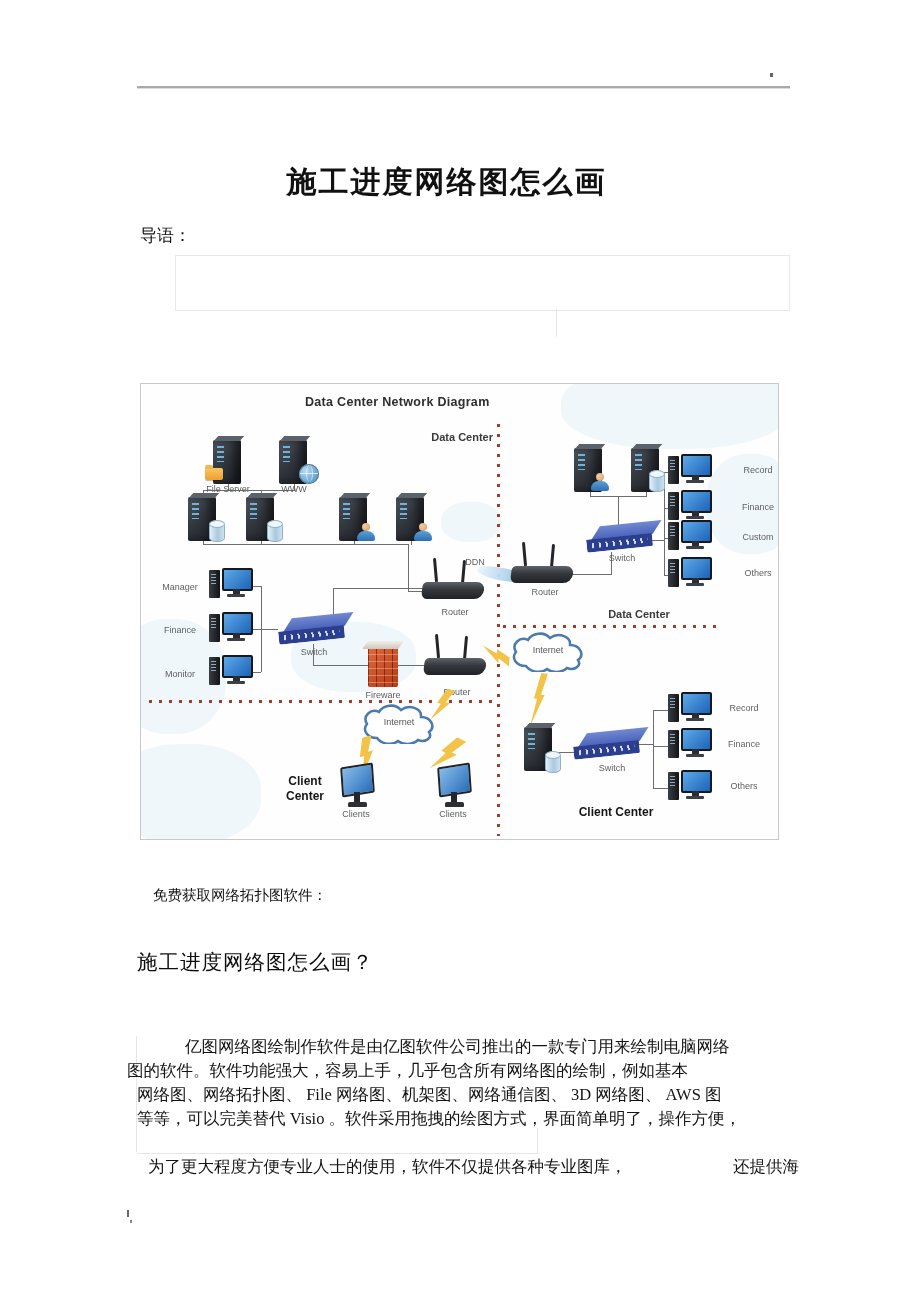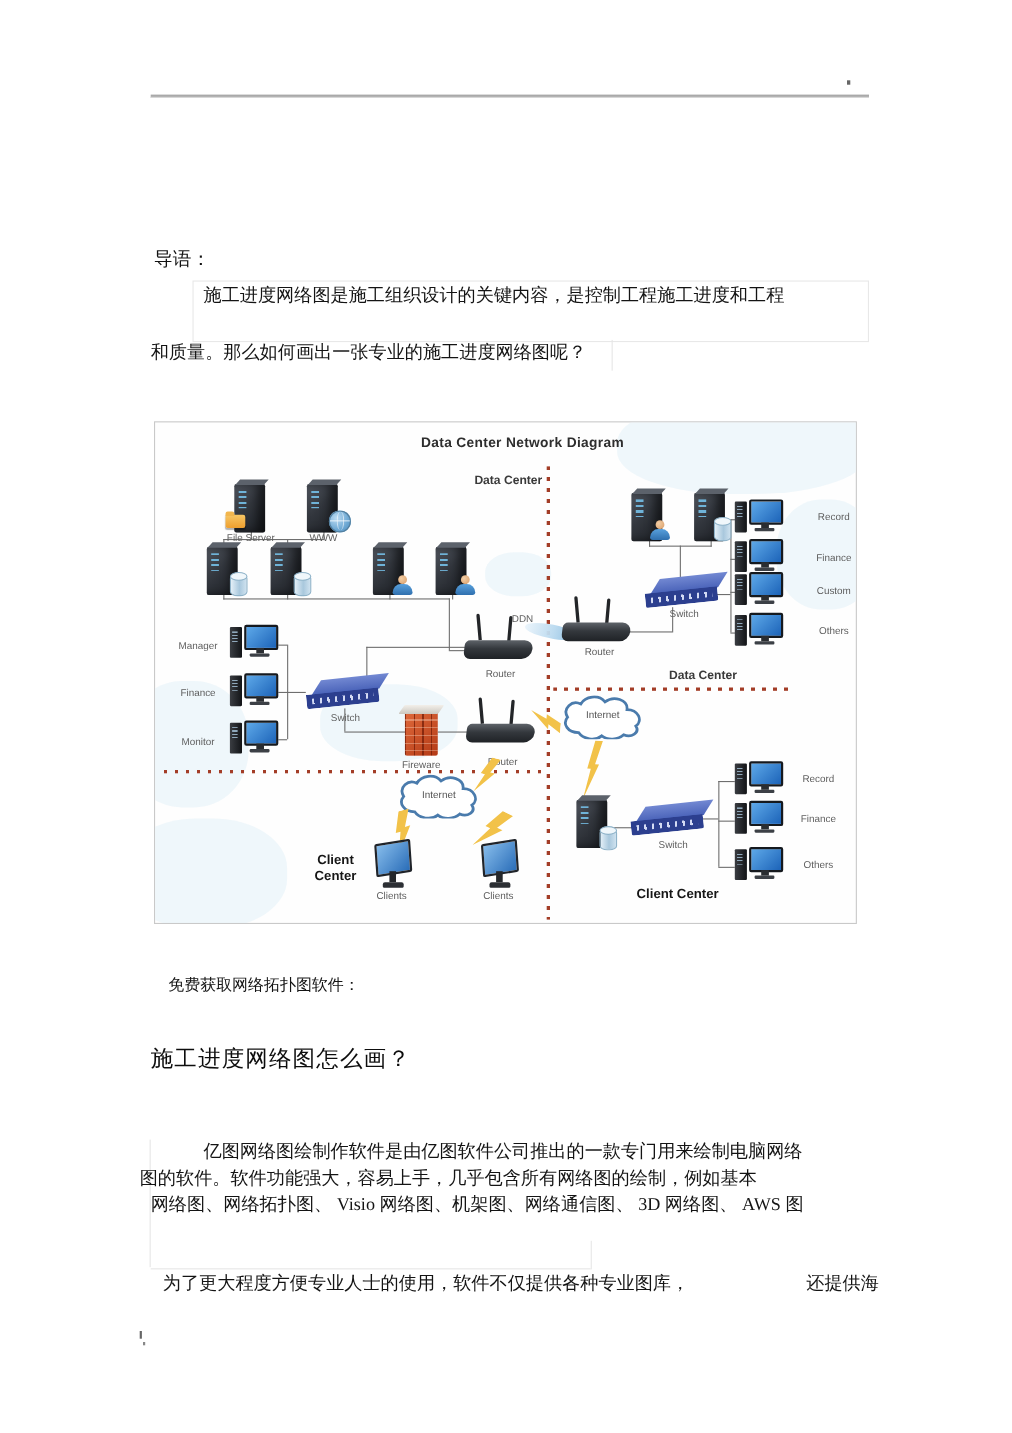--- a/index.html
+++ b/index.html
@@ -14,21 +14,21 @@
   .bodyline{position:absolute;font-size:16.5px;white-space:nowrap;color:#141414}
   .smallline{position:absolute;font-size:14.5px;color:#141414}
   .heading2{position:absolute;left:137px;top:948px;font-size:20.5px;color:#0d0d0d;letter-spacing:1px}
   .faint{position:absolute;border:1px solid #e8e8e8}
   .faintline{position:absolute;background:#e6e6e6}
   
   .diagram{position:absolute;left:140px;top:383px;width:637px;height:455px;
            border:1px solid #c9c9c9;background:#fefefe;overflow:hidden;
            font-family:"Liberation Sans","DejaVu Sans",sans-serif}
   .blob{position:absolute;background:#e8f3fa;border-radius:45%;opacity:.7}
-  .dg-title{position:absolute;left:164px;top:11px;width:340px;text-align:center;
+  .dg-title{position:absolute;left:164px;top:11px;width:340px;
             font-size:12.5px;font-weight:bold;color:#2e2e2e;letter-spacing:.3px}
   .dash-h{position:absolute;height:3px;background:repeating-linear-gradient(90deg,#a33d27 0 3px,transparent 3px 10px)}
   .dash-v{position:absolute;width:3px;background:repeating-linear-gradient(180deg,#a33d27 0 3px,transparent 3px 10px)}
   .ln{position:absolute;background:#6e6e6e}
   .dlabel{position:absolute;font-size:9px;color:#5f5f5f;text-align:center;white-space:nowrap}
   .dlabel.l{text-align:center}
   .region{position:absolute;font-size:12px;font-weight:bold;color:#161616;text-align:center;line-height:15px}
   .dctag{position:absolute;font-size:11px;font-weight:700;color:#3a3a3a;white-space:nowrap}
   
   .srv{position:absolute;width:28px;height:44px;border-radius:2px;
@@ -106,26 +106,25 @@
         border-radius:70% 30% 60% 40%/60% 60% 40% 40%}
 </style>
 </head>
 <body>
 
 <div class="page" style="position:absolute;inset:0">
 
   <div class="tinymark" style="left:770px;top:73px;width:3px;height:4px"></div>
   <div class="hr"></div>
 
+  <div class="doc-title">施工进度网络图怎么画</div>
   <div class="lead">导语：</div>
 
   <div class="faint" style="left:175px;top:255px;width:613px;height:54px"></div>
   <div class="faintline" style="left:556px;top:309px;width:1px;height:28px"></div>
-  <div class="bodyline" style="left:185px;top:258px">施工进度网络图是施工组织设计的关键内容，是控制工程施工进度和工程</div>
-  <div class="bodyline" style="left:137px;top:309px">和质量。那么如何画出一张专业的施工进度网络图呢？</div>
 
   <div class="diagram">
 
     <div class="blob" style="left:420px;top:-20px;width:230px;height:85px"></div>
     <div class="blob" style="left:565px;top:70px;width:90px;height:100px"></div>
     <div class="blob" style="left:-25px;top:235px;width:110px;height:115px"></div>
     <div class="blob" style="left:150px;top:238px;width:125px;height:70px"></div>
     <div class="blob" style="left:-30px;top:360px;width:150px;height:100px"></div>
     <div class="blob" style="left:300px;top:118px;width:60px;height:40px"></div>
 
@@ -351,19 +350,20 @@
 
   <div class="smallline" style="left:153px;top:886px">免费获取网络拓扑图软件：</div>
   <div class="heading2">施工进度网络图怎么画？</div>
 
   <div class="faintline" style="left:136px;top:1036px;width:1px;height:116px"></div>
   <div class="faintline" style="left:537px;top:1128px;width:1px;height:26px"></div>
   <div class="faintline" style="left:137px;top:1153px;width:400px;height:1px"></div>
 
   <div class="bodyline" style="left:185px;top:1036px">亿图网络图绘制作软件是由亿图软件公司推出的一款专门用来绘制电脑网络</div>
   <div class="bodyline" style="left:127px;top:1060px">图的软件。软件功能强大，容易上手，几乎包含所有网络图的绘制，例如基本</div>
-  <div class="bodyline" style="left:137px;top:1084px">网络图、网络拓扑图、 Visio 网络图、机架图、网络通信图、 3D 网络图、 AWS 图</div>
+  <div class="bodyline" style="left:137px;top:1084px">网络图、网络拓扑图、 File 网络图、机架图、网络通信图、 3D 网络图、 AWS 图</div>
+  <div class="bodyline" style="left:137px;top:1108px">等等，可以完美替代 Visio 。软件采用拖拽的绘图方式，界面简单明了，操作方便，</div>
   <div class="bodyline" style="left:148px;top:1156px">为了更大程度方便专业人士的使用，软件不仅提供各种专业图库，</div>
   <div class="bodyline" style="left:733px;top:1156px">还提供海</div>
 
   <div class="tinymark" style="left:127px;top:1210px;width:2px;height:7px"></div>
   <div class="tinymark" style="left:130px;top:1220px;width:2px;height:3px;background:#888"></div>
 </div>
 
 </body></html>

